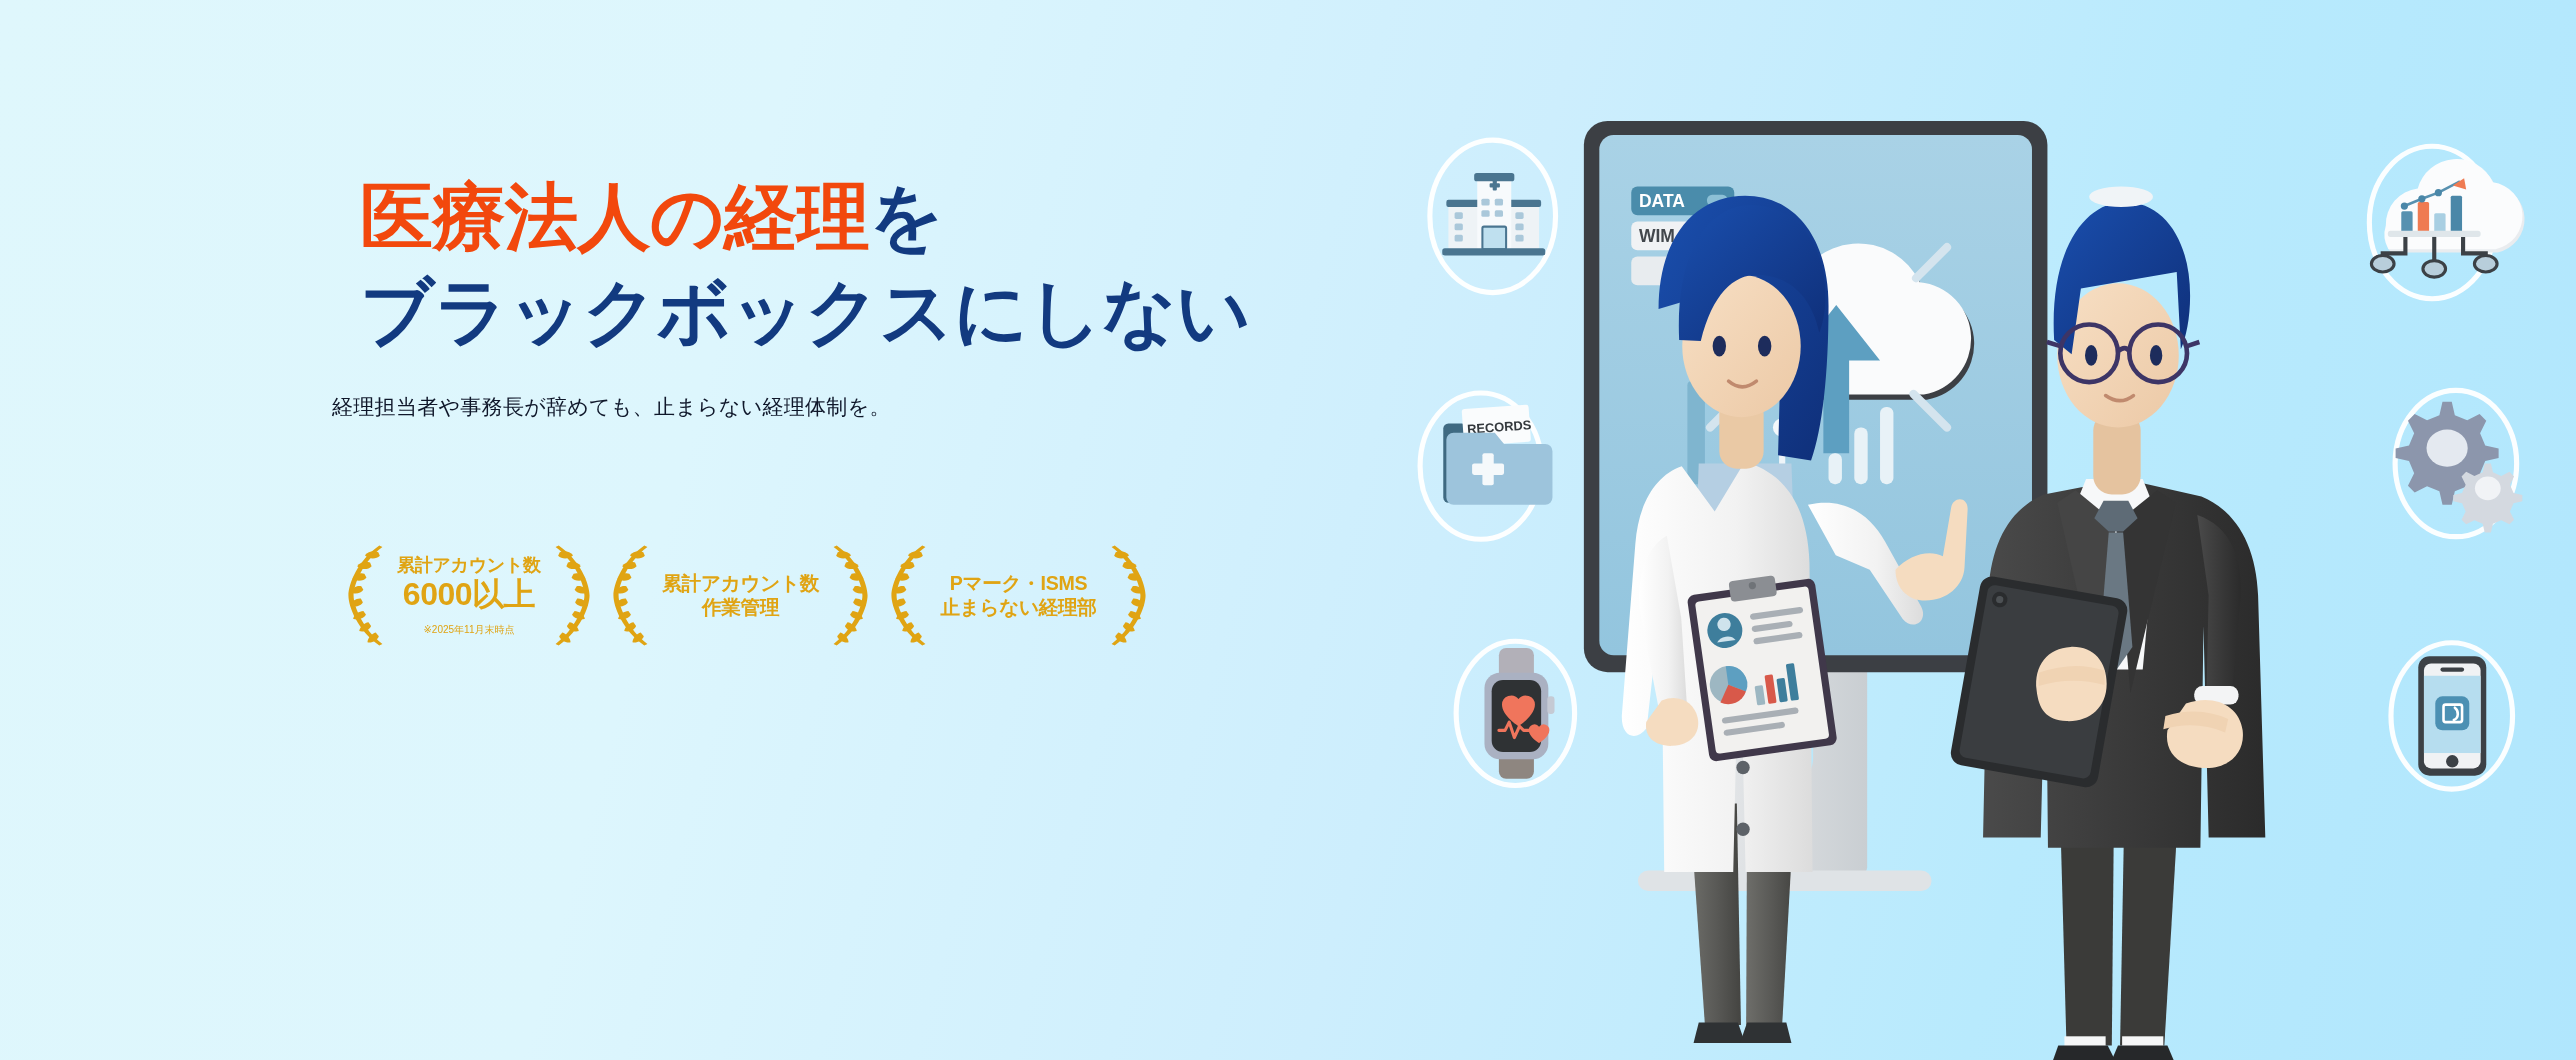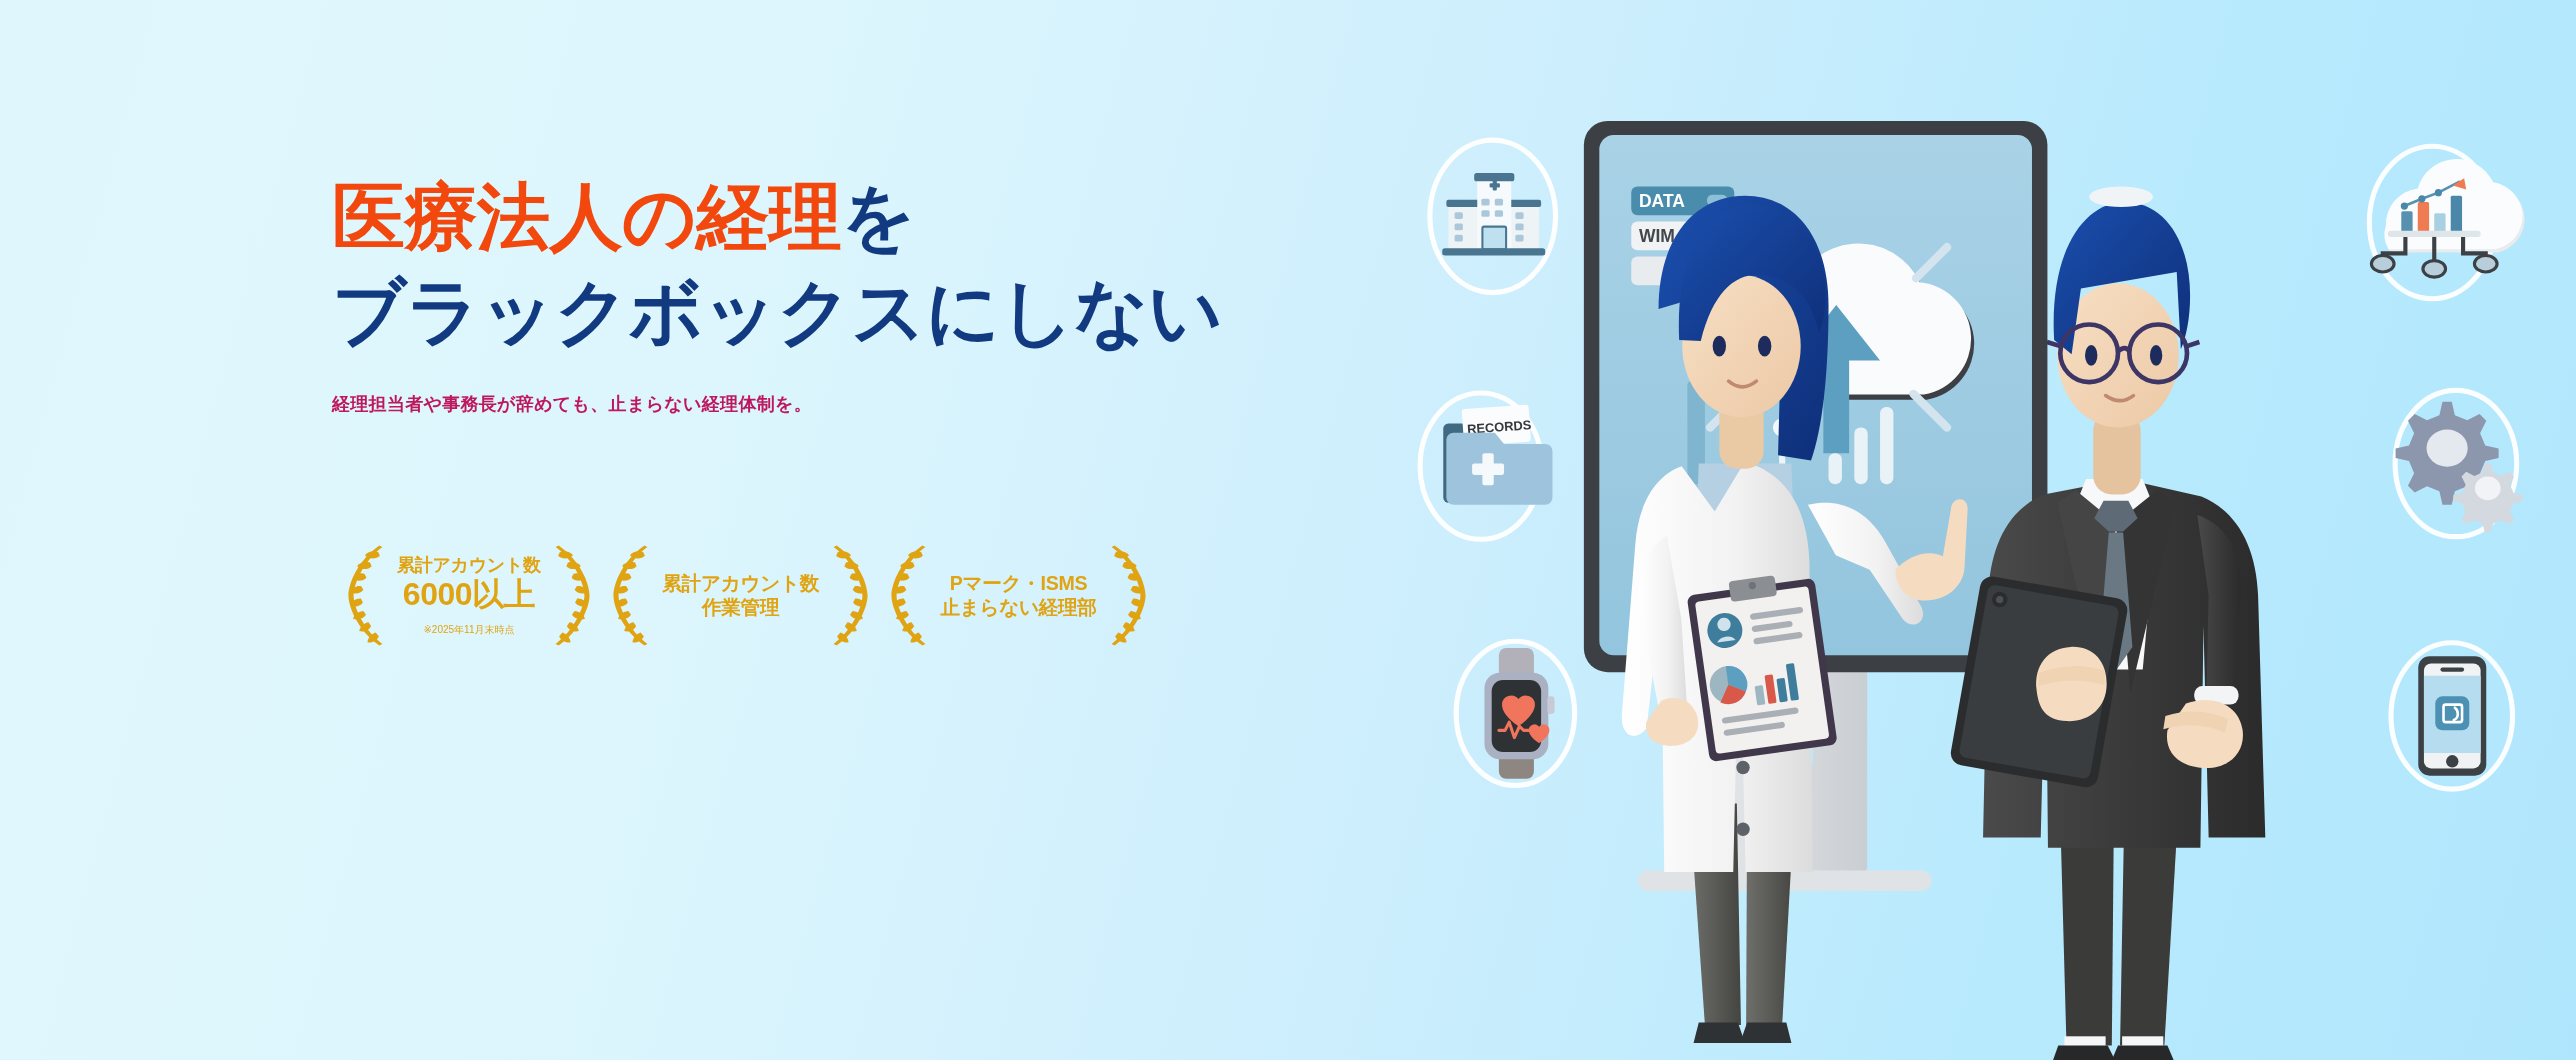--- a/index.html
+++ b/index.html
@@ -17,30 +17,31 @@
     top:170px;
     width:1030px;
   }
   .headline {
     font-weight:900;
     font-size:73px;
     line-height:1.30;
     letter-spacing:-0.5px;
     color:#123A80;
     white-space:nowrap;
+    margin-left:28px;
   }
   .headline .hl-orange { color:#F2480D; }
   .headline .line2 { display:block; }
 
   .subcopy {
     margin-top:27px;
-    color:#be185d;
-    font-size:18px;
+    color:#0f172a;
+    font-size:21px;
     line-height:1.95;
-    font-weight:700;
+    font-weight:400;
     letter-spacing:0.3px;
     white-space:nowrap;
   }
 
   
   .badges {
     position:absolute;
     left:342px;
     top:544px;
     display:flex;

